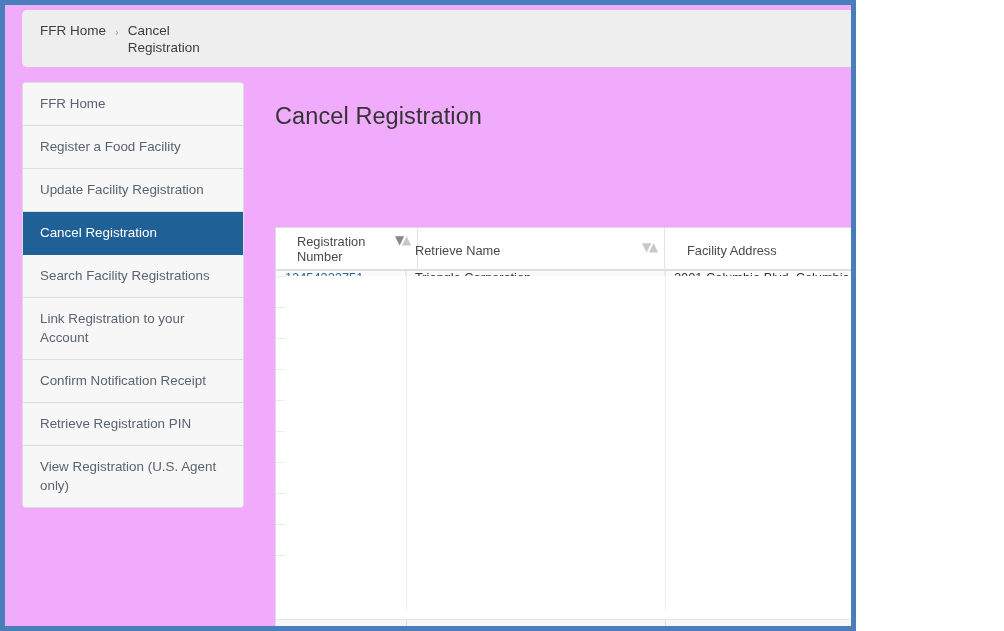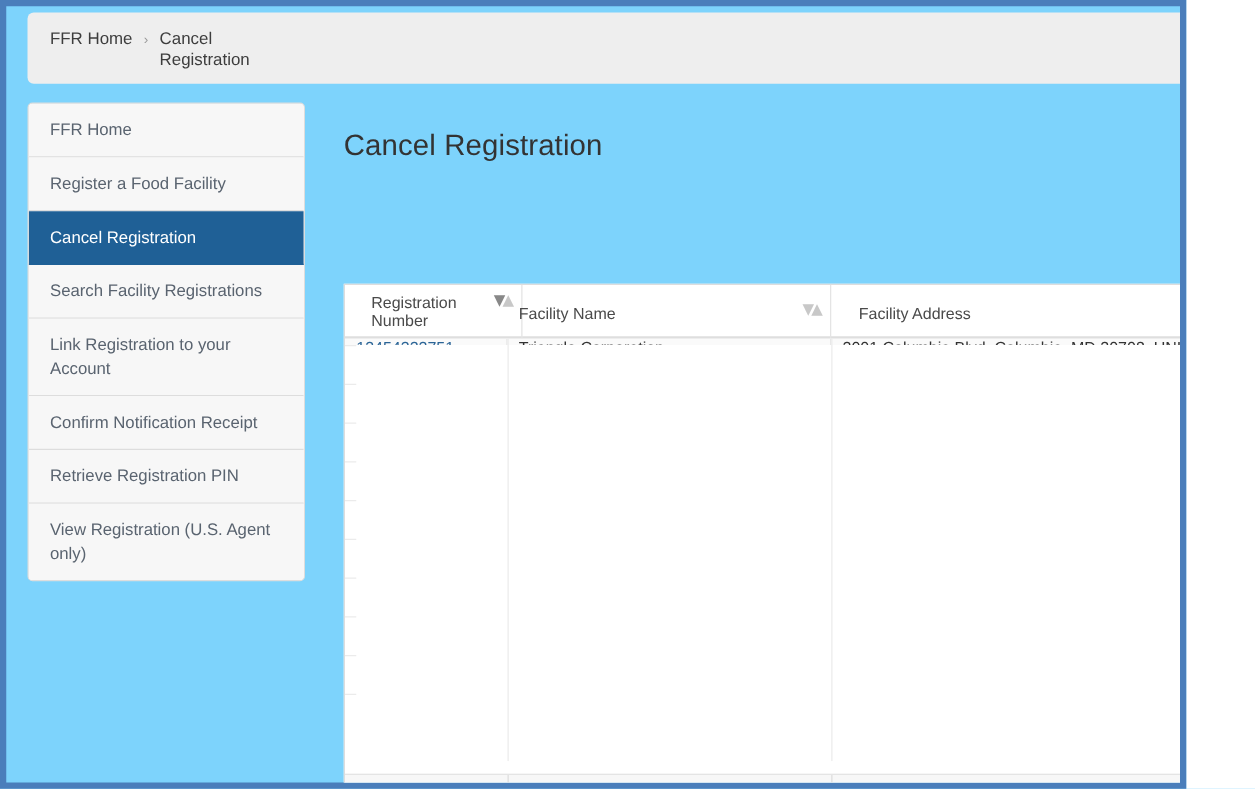--- a/index.html
+++ b/index.html
@@ -13,24 +13,24 @@
     height: 631px;
     background: #ffffff;
     font-family: "Liberation Sans", sans-serif;
     overflow: hidden;
   }
 
   
   #page-frame {
     position: absolute;
     left: 0; top: 0;
-    width: 949px;
+    width: 856px;
     height: 631px;
     border: 5px solid #4a7ebb;
-    background: #7dd3fc;
+    background: #f0abfc;
     overflow: hidden;
   }
 
   
   #breadcrumb-bar {
     position: absolute;
     left: 17px;
     top: 5px;
     width: 961px;
     height: 57px;
@@ -283,20 +283,21 @@
     <div id="breadcrumb">
       <a class="crumb-link" href="#">FFR Home</a>
       <span class="crumb-sep">›</span>
       <span class="crumb-current">Cancel Registration</span>
     </div>
   </div>
 
   <nav id="sidebar">
     <a class="side-item" href="#">FFR Home</a>
     <a class="side-item" href="#">Register a Food Facility</a>
+    <a class="side-item" href="#">Update Facility Registration</a>
     <a class="side-item active" href="#">Cancel Registration</a>
     <a class="side-item" href="#">Search Facility Registrations</a>
     <a class="side-item" href="#">Link Registration to your Account</a>
     <a class="side-item" href="#">Confirm Notification Receipt</a>
     <a class="side-item" href="#">Retrieve Registration PIN</a>
     <a class="side-item" href="#">View Registration (U.S. Agent only)</a>
   </nav>
 
   <div id="main">
     <h1 id="page-title">Cancel Registration</h1>
@@ -306,21 +307,21 @@
 
       <div id="table-head">
         <div class="th col-num" style="left:12px; width:130px;">
           <span class="th-label">Registration Number</span>
           <span class="sort-icon asc">
             <span class="arw arw-down">▼</span>
               <span class="arw arw-up">▲</span>
           </span>
         </div>
         <div class="th col-name" style="left:130px; width:259px;">
-          <span class="th-label">Facility Name</span>
+          <span class="th-label">Retrieve Name</span>
           <span class="sort-icon">
             <span class="arw arw-down">▼</span>
               <span class="arw arw-up">▲</span>
           </span>
         </div>
         <div class="th col-addr" style="left:402px; width:317px;">
           <span class="th-label">Facility Address</span>
           <span class="sort-icon">
             <span class="arw arw-down">▼</span>
               <span class="arw arw-up">▲</span>

